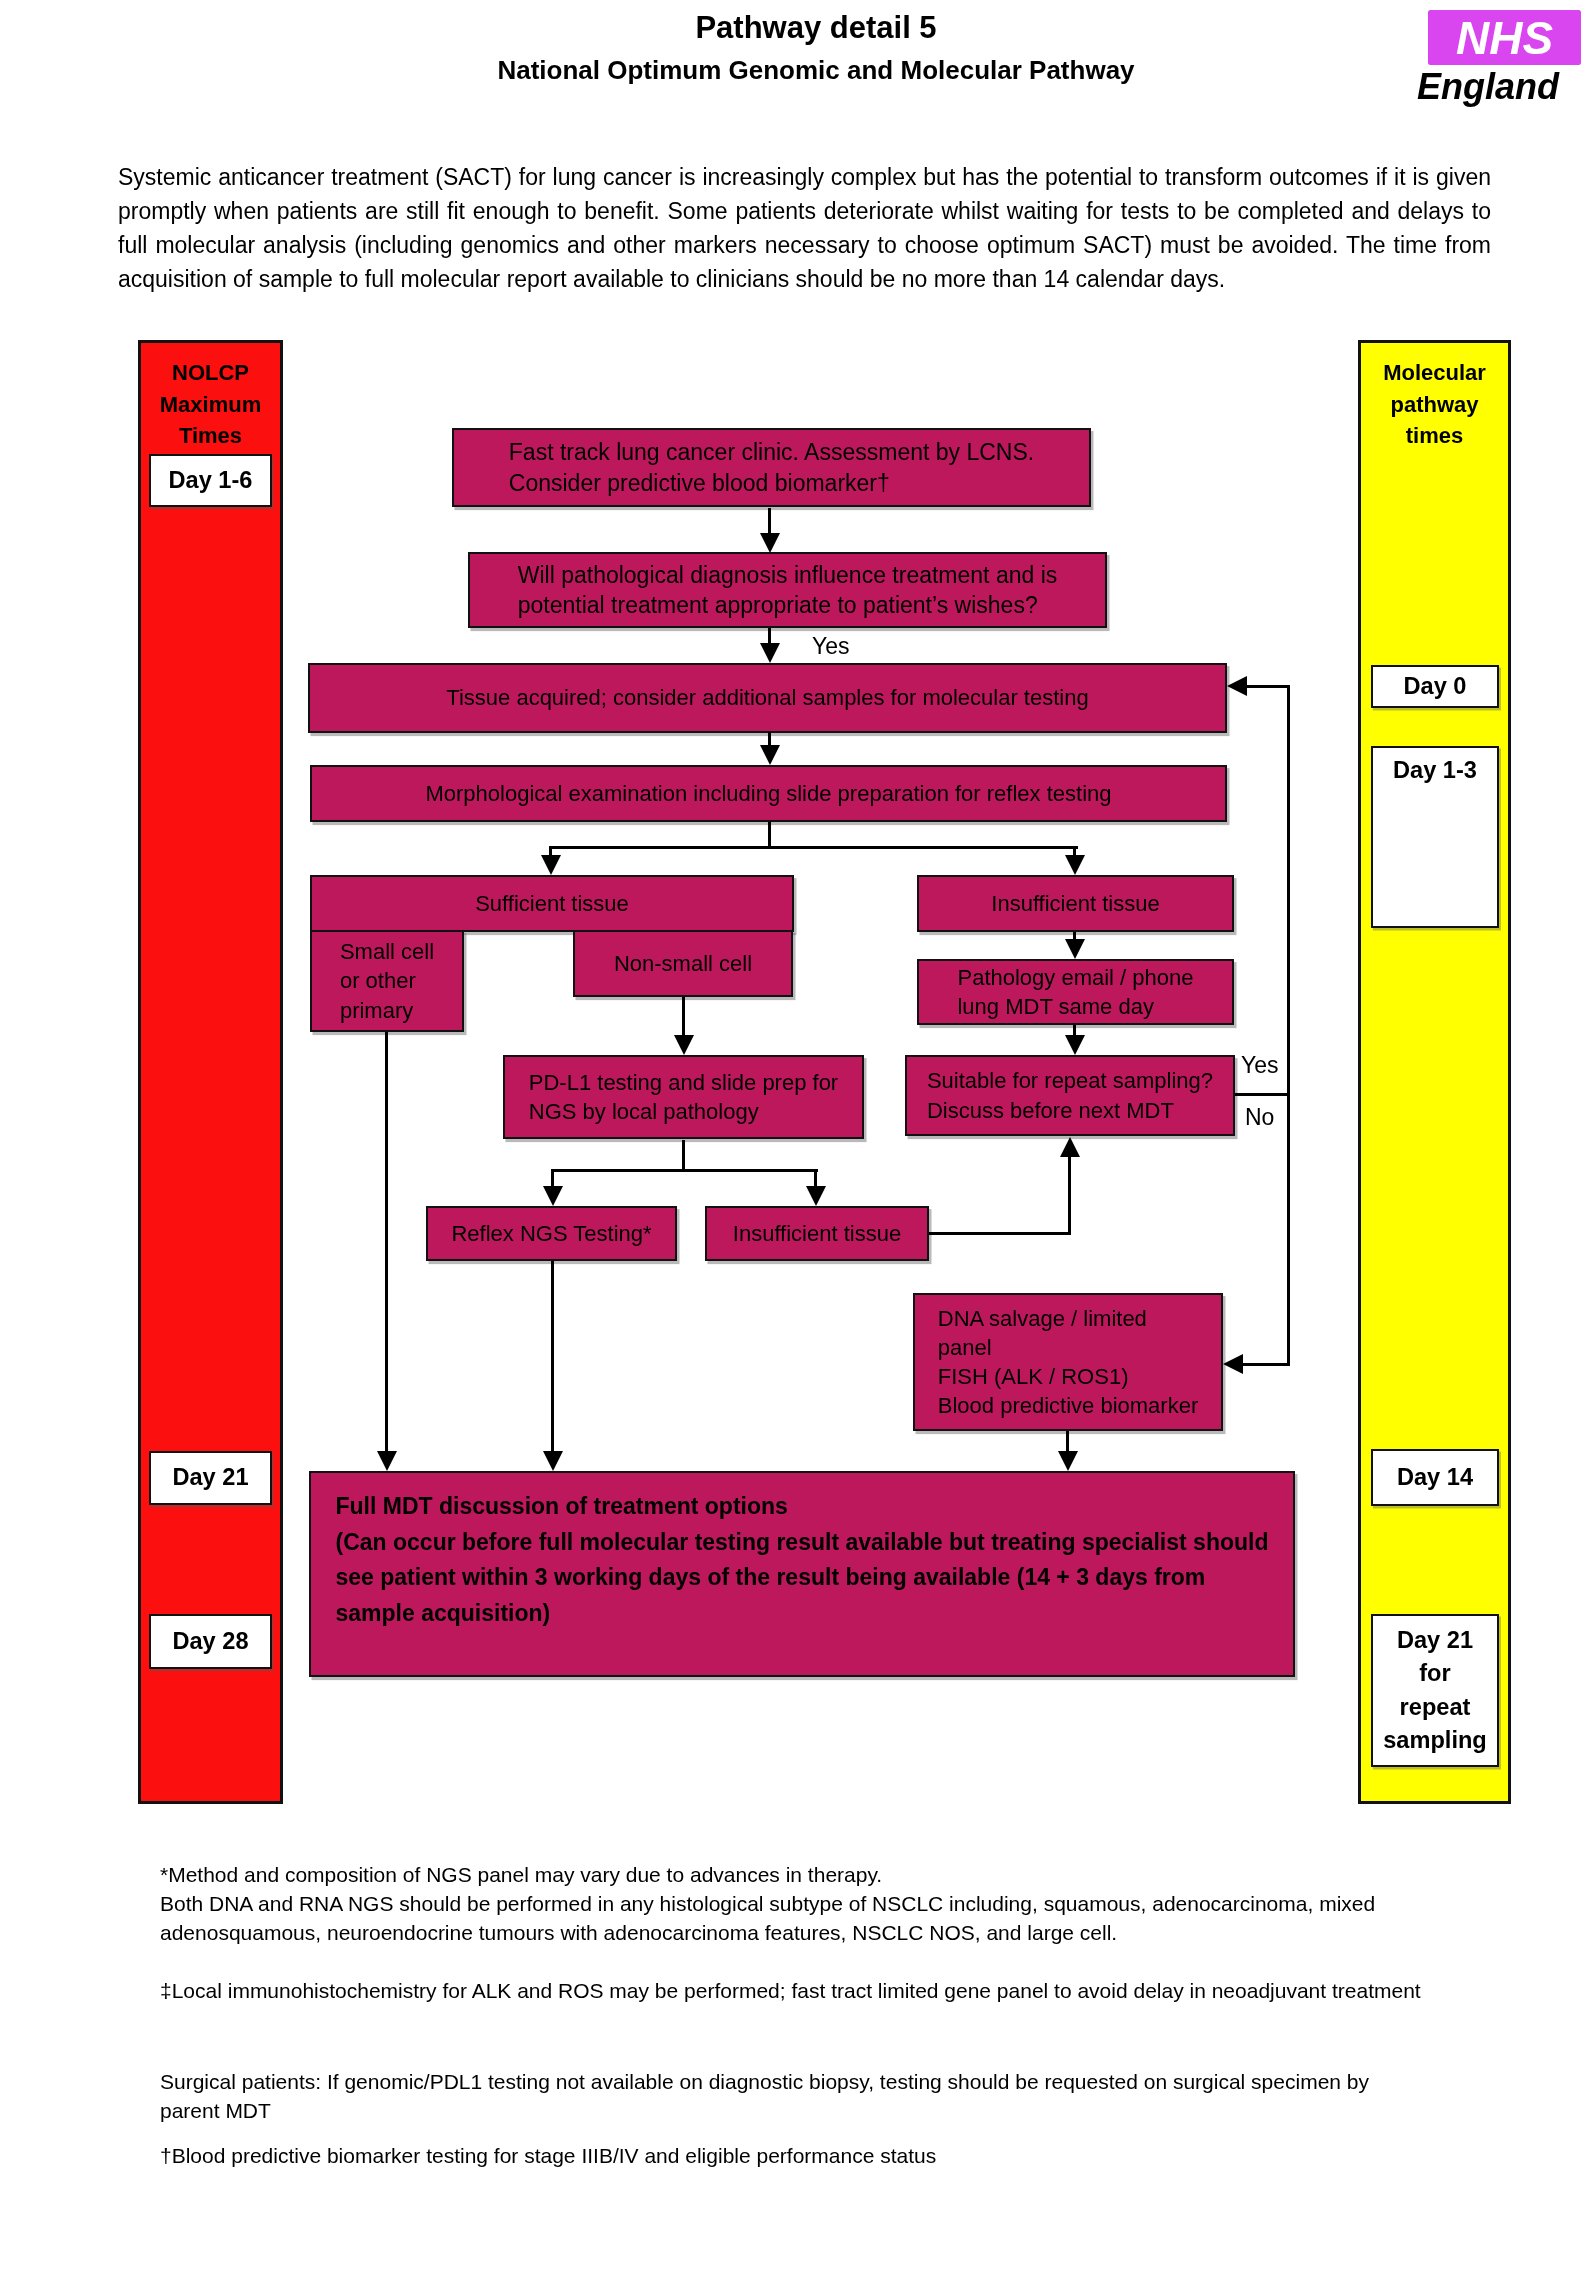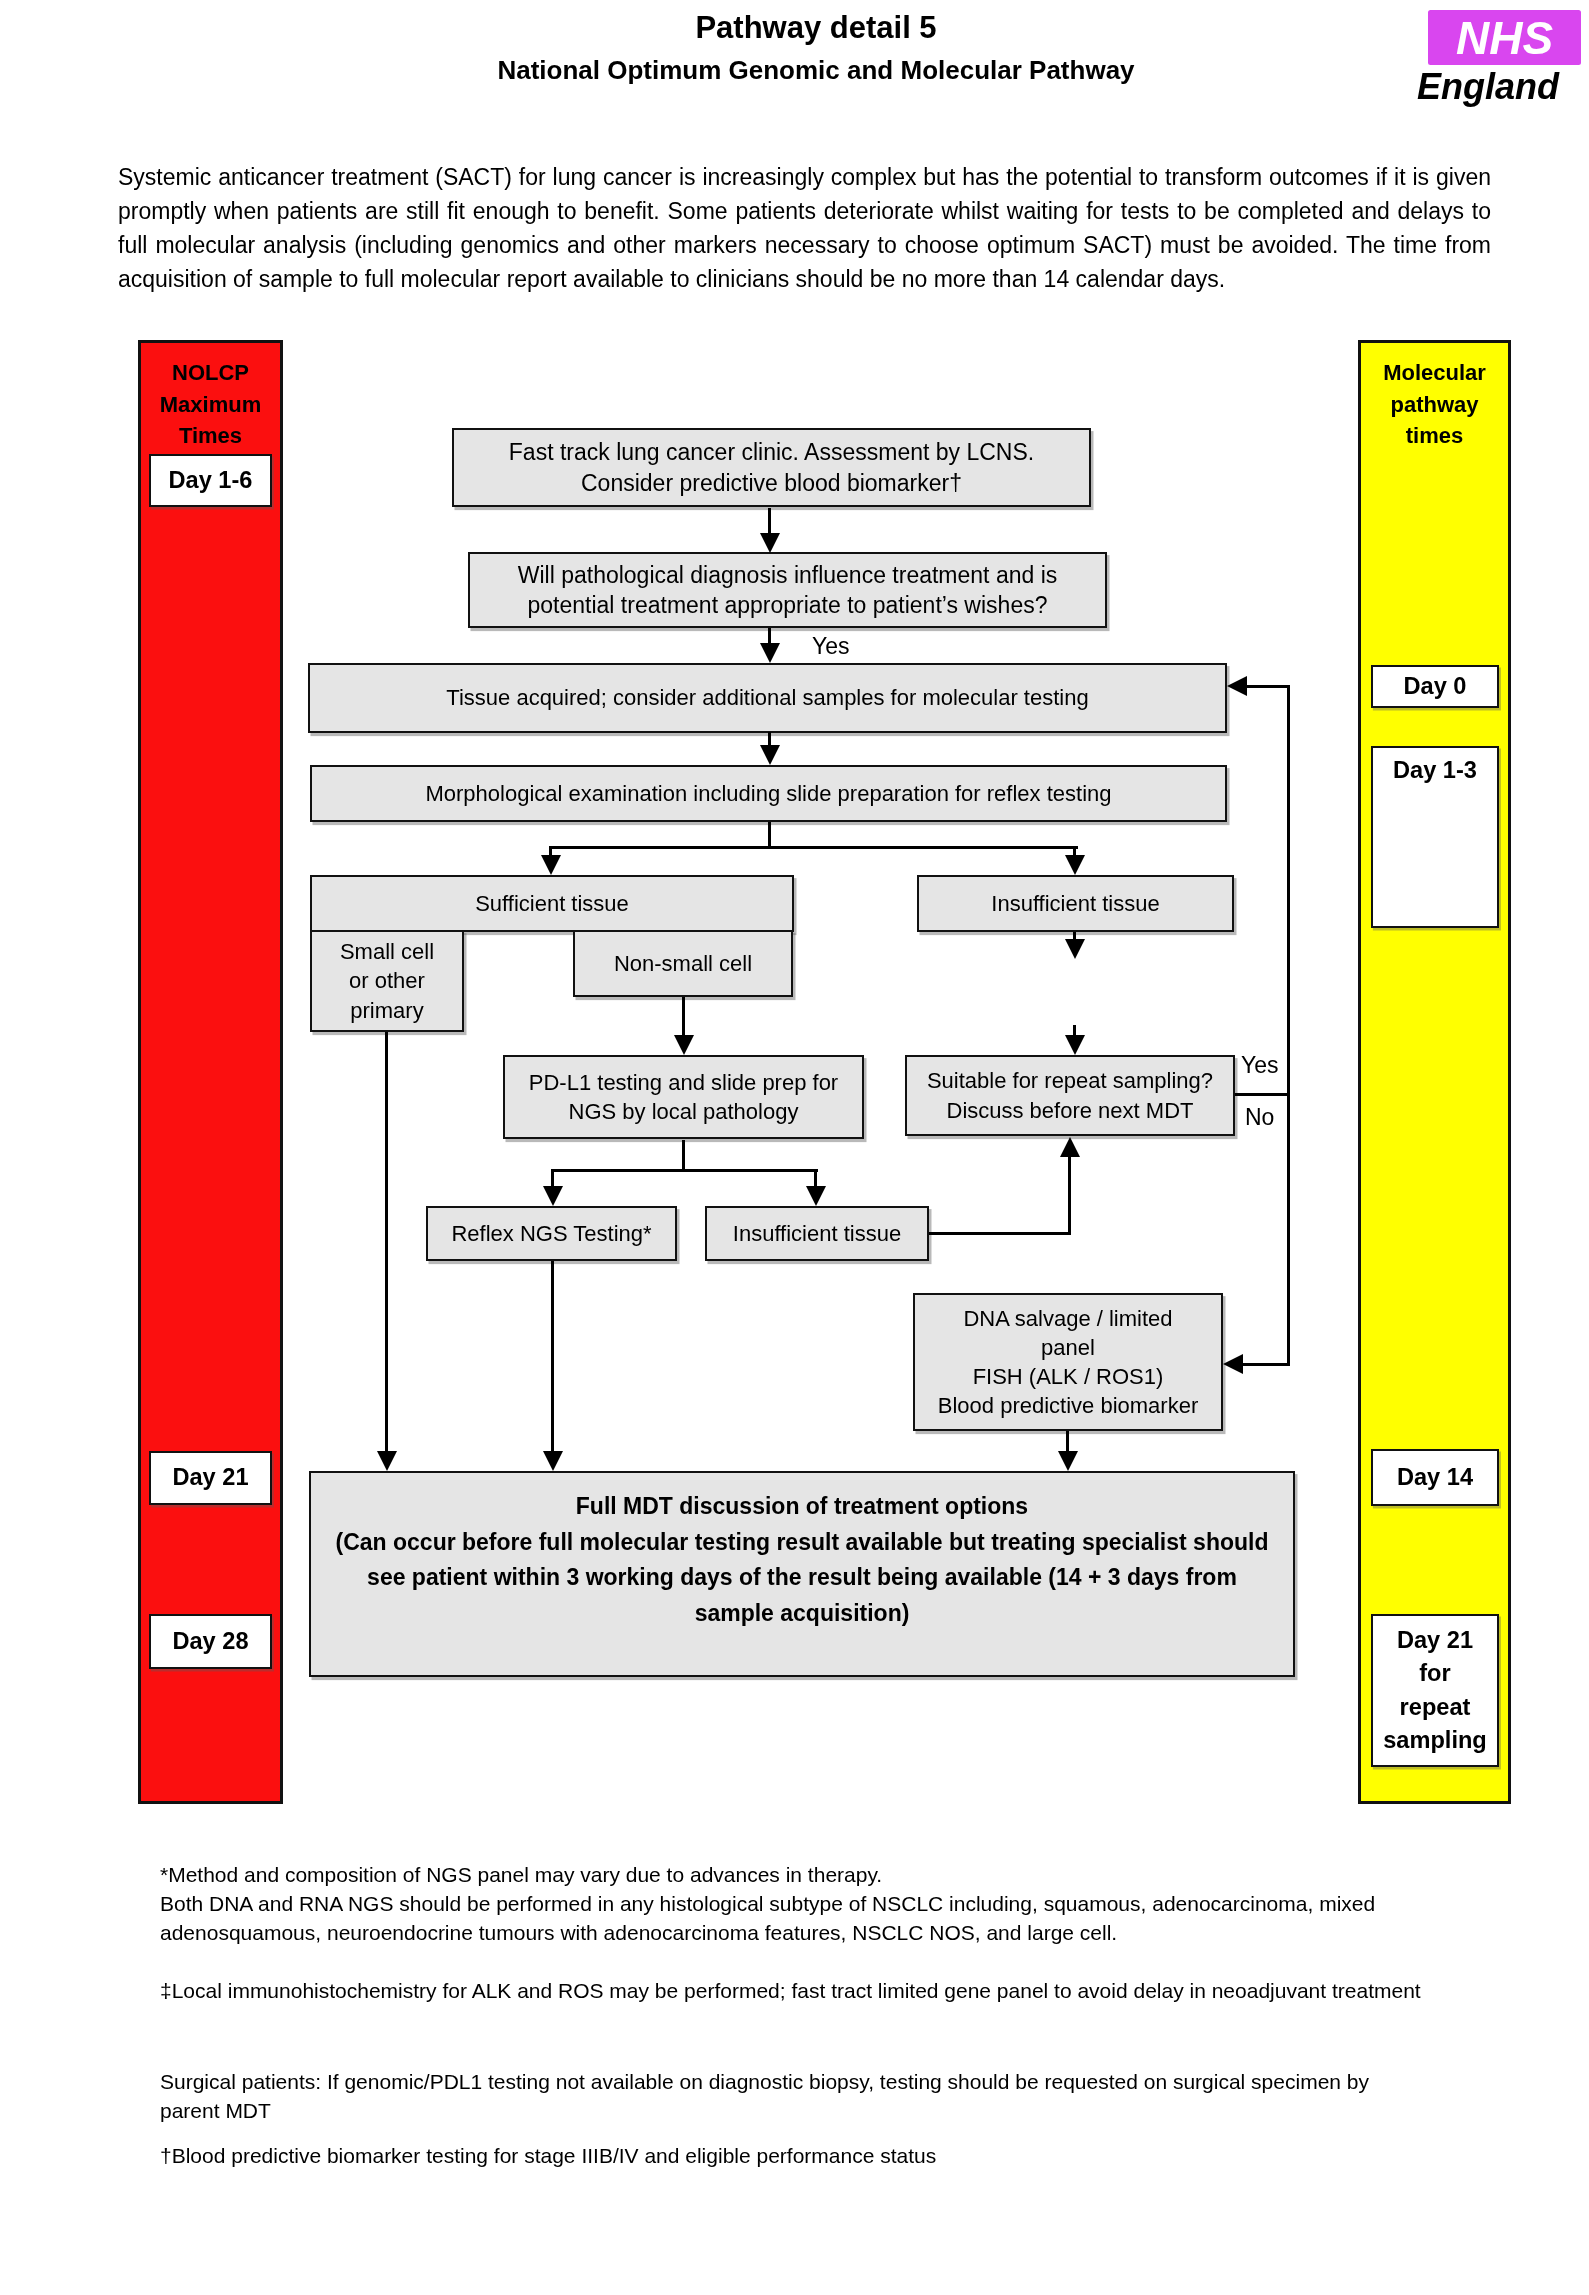--- a/index.html
+++ b/index.html
@@ -17,23 +17,23 @@
   .intro{position:absolute;left:118px;top:137px;width:1373px;font-size:23px;
          line-height:34px;text-align:justify;}
   .col{position:absolute;top:340px;height:1464px;border:3.1px solid #111;box-sizing:border-box;}
   .colhead{font-weight:bold;font-size:22px;text-align:center;white-space:pre-line;
          padding-top:13.7px;line-height:1.45;}
   .daybox{position:absolute;background:#fff;border:2.5px solid #111;box-sizing:border-box;
          display:flex;align-items:center;justify-content:center;font-weight:bold;
          font-size:23.6px;box-shadow:1.9px 2.5px 0 rgba(90,90,90,.4);white-space:pre-line;
          text-align:center;line-height:1.4;}
   .daybox.top{align-items:flex-start;padding-top:6.2px;}
-  .fbox{position:absolute;background:#e5e5e5;border:2.5px solid #111;box-sizing:border-box;
+  .fbox{position:absolute;background:#be185d;border:2.5px solid #111;box-sizing:border-box;
          box-shadow:2.5px 3.1px 0 rgba(100,100,100,.45);display:flex;align-items:center;
-         justify-content:center;text-align:center;white-space:pre-line;font-size:22px;
+         justify-content:center;text-align:left;white-space:pre-line;font-size:22px;
          line-height:1.32;padding:3.7px 8.7px;}
   .fbox.big{font-size:23px;}
   .fbox.mdt{font-weight:bold;align-items:flex-start;padding-top:16px;font-size:23px;line-height:1.55;}
   .ln{position:absolute;background:#000;}
   .ar{position:absolute;width:0;height:0;}
   .ar.down{border-left:10px solid transparent;border-right:10px solid transparent;border-top:20px solid #000;}
   .ar.up{border-left:10px solid transparent;border-right:10px solid transparent;border-bottom:20px solid #000;}
   .ar.left{border-top:10px solid transparent;border-bottom:10px solid transparent;border-right:20px solid #000;}
   .lbl{position:absolute;font-size:23px;}
   .fnote{position:absolute;left:160px;width:1266px;font-size:21px;line-height:29px;white-space:pre-line;}
@@ -79,20 +79,22 @@
   <div class="fbox" style="left:308px;top:663px;width:919px;height:70px;">Tissue acquired; consider additional samples for molecular testing</div>
   <div class="fbox" style="left:310px;top:765px;width:917px;height:57px;">Morphological examination including slide preparation for reflex testing</div>
   <div class="fbox" style="left:310px;top:875px;width:484px;height:57px;">Sufficient tissue</div>
   <div class="fbox" style="left:917px;top:875px;width:317px;height:57px;">Insufficient tissue</div>
   <div class="fbox" style="left:310px;top:930px;width:154px;height:102px;">Small cell
 or other
 primary</div>
   <div class="fbox" style="left:573px;top:930px;width:220px;height:67px;">Non-small cell</div>
   <div class="fbox" style="left:503px;top:1055px;width:361px;height:84px;">PD-L1 testing and slide prep for
 NGS by local pathology</div>
+  <div class="fbox" style="left:917px;top:959px;width:317px;height:66px;">Pathology email / phone
+lung MDT same day</div>
   <div class="fbox" style="left:905px;top:1055px;width:330px;height:81px;">Suitable for repeat sampling?
 Discuss before next MDT</div>
   <div class="fbox" style="left:426px;top:1206px;width:251px;height:55px;">Reflex NGS Testing*</div>
   <div class="fbox" style="left:705px;top:1206px;width:224px;height:55px;">Insufficient tissue</div>
   <div class="fbox" style="left:913px;top:1293px;width:310px;height:138px;">DNA salvage / limited
 panel
 FISH (ALK / ROS1)
 Blood predictive biomarker</div>
   <div class="fbox mdt" style="left:309px;top:1471px;width:986px;height:206px;">Full MDT discussion of treatment options
 (Can occur before full molecular testing result available but treating specialist should

